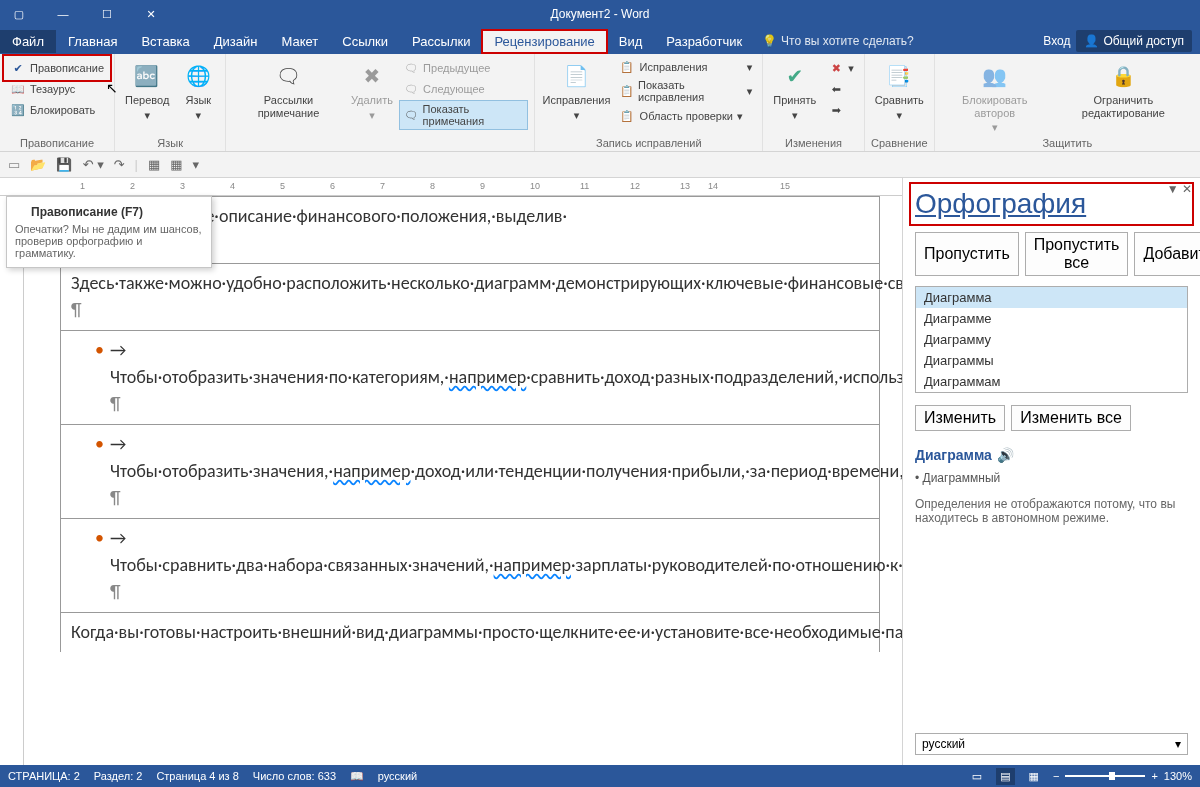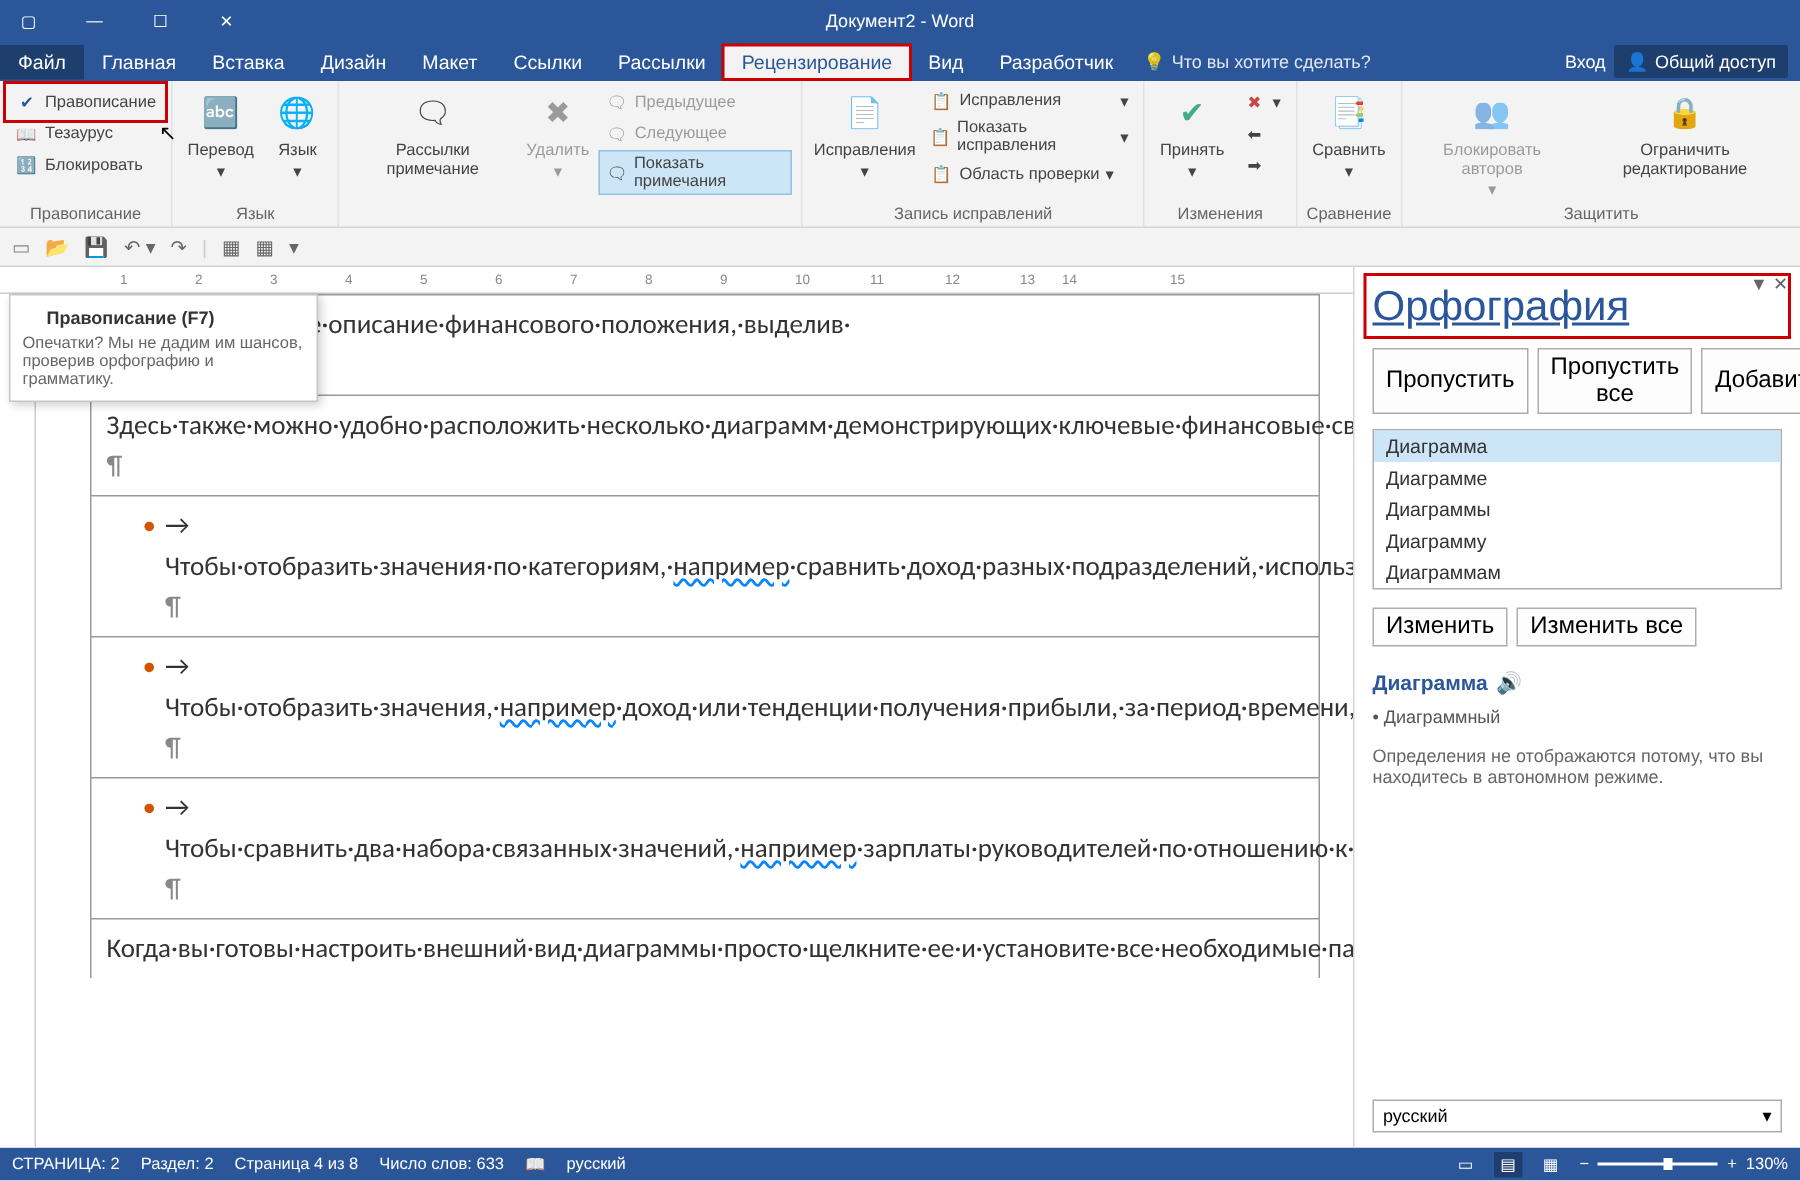--- a/index.html
+++ b/index.html
@@ -315,22 +315,22 @@
       <div class="pane-title">Орфография</div>
     </div>
     <div class="pane-btns">
       <button class="pane-btn">Пропустить</button>
       <button class="pane-btn">Пропустить все</button>
       <button class="pane-btn">Добавить</button>
     </div>
     <div class="sugg-list">
       <div class="sugg sel">Диаграмма</div>
       <div class="sugg">Диаграмме</div>
+      <div class="sugg">Диаграмму</div>
       <div class="sugg">Диаграммы</div>
-      <div class="sugg">Диаграмму</div>
       <div class="sugg">Диаграммам</div>
     </div>
     <div class="pane-btns">
       <button class="pane-btn">Изменить</button>
       <button class="pane-btn">Изменить все</button>
     </div>
     <div class="pane-sec-title">
         <span>Диаграмма</span>
         <span>🔊</span>
       </div>

